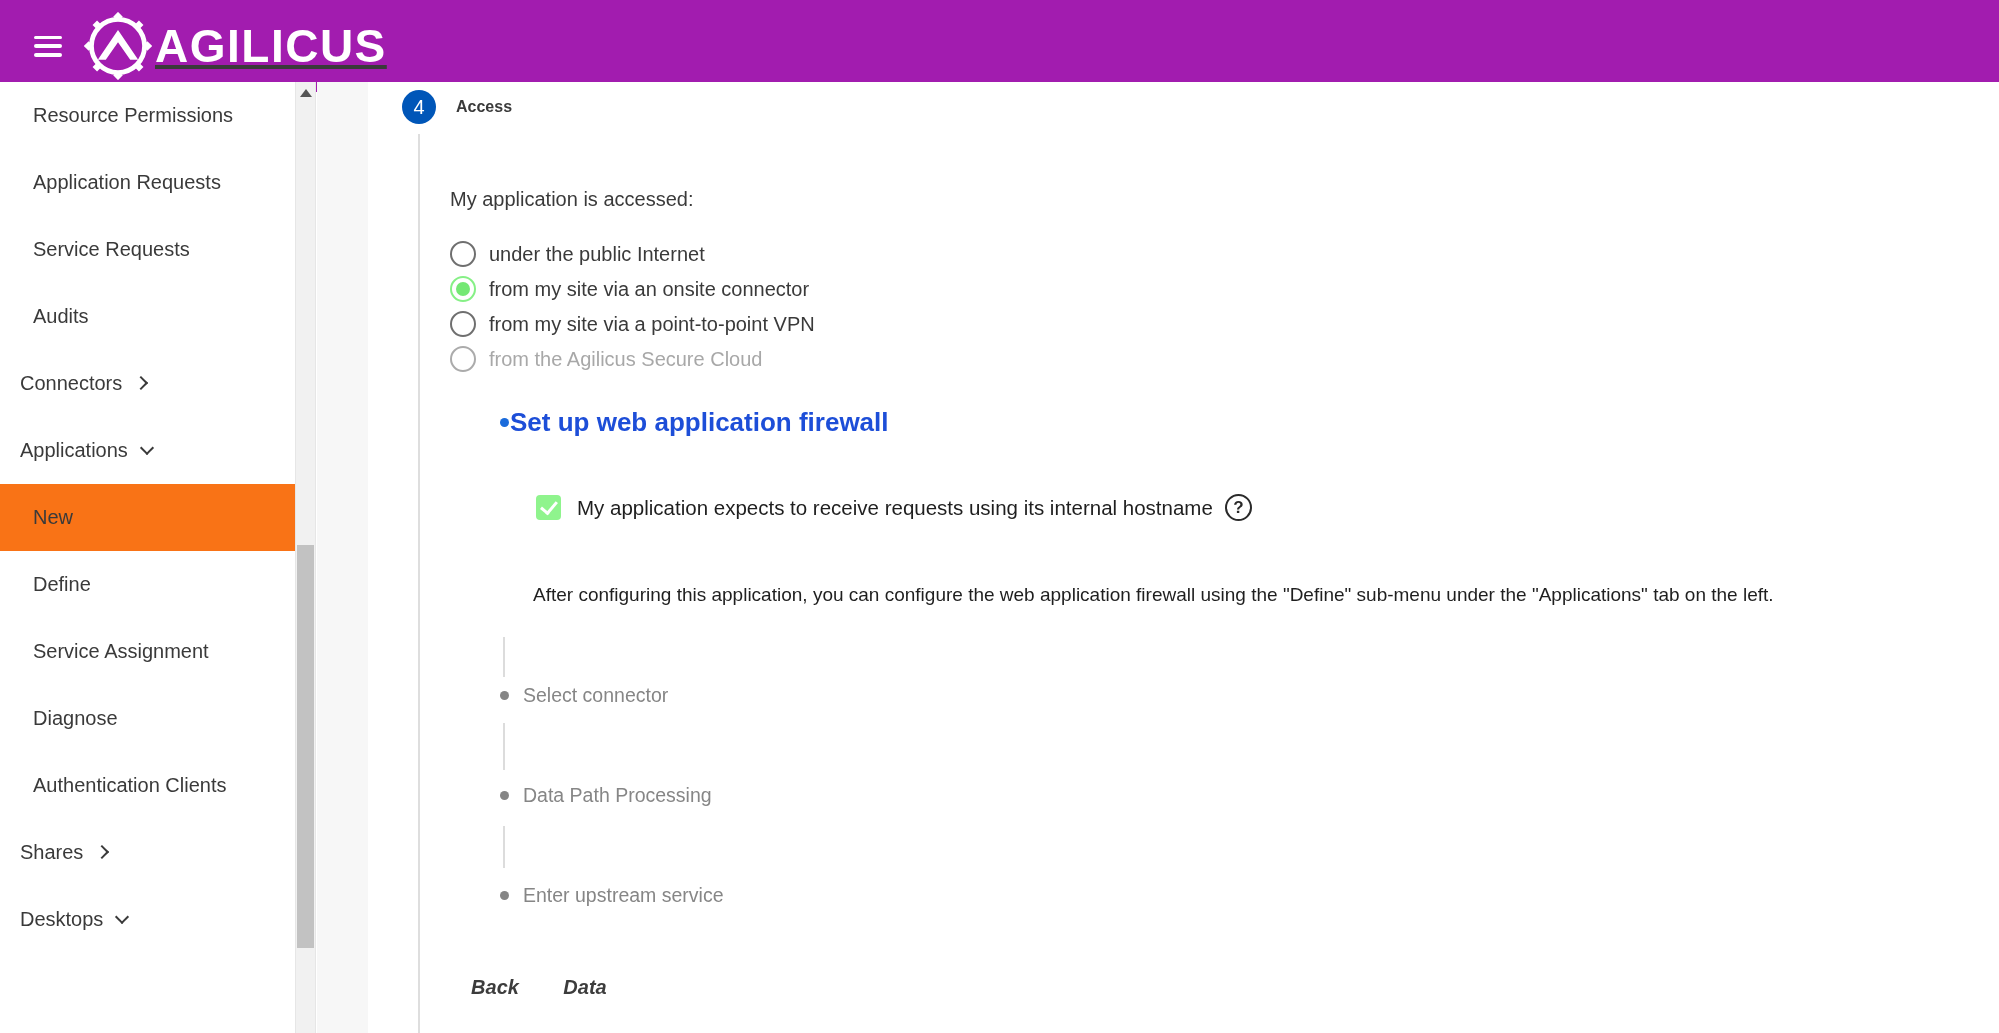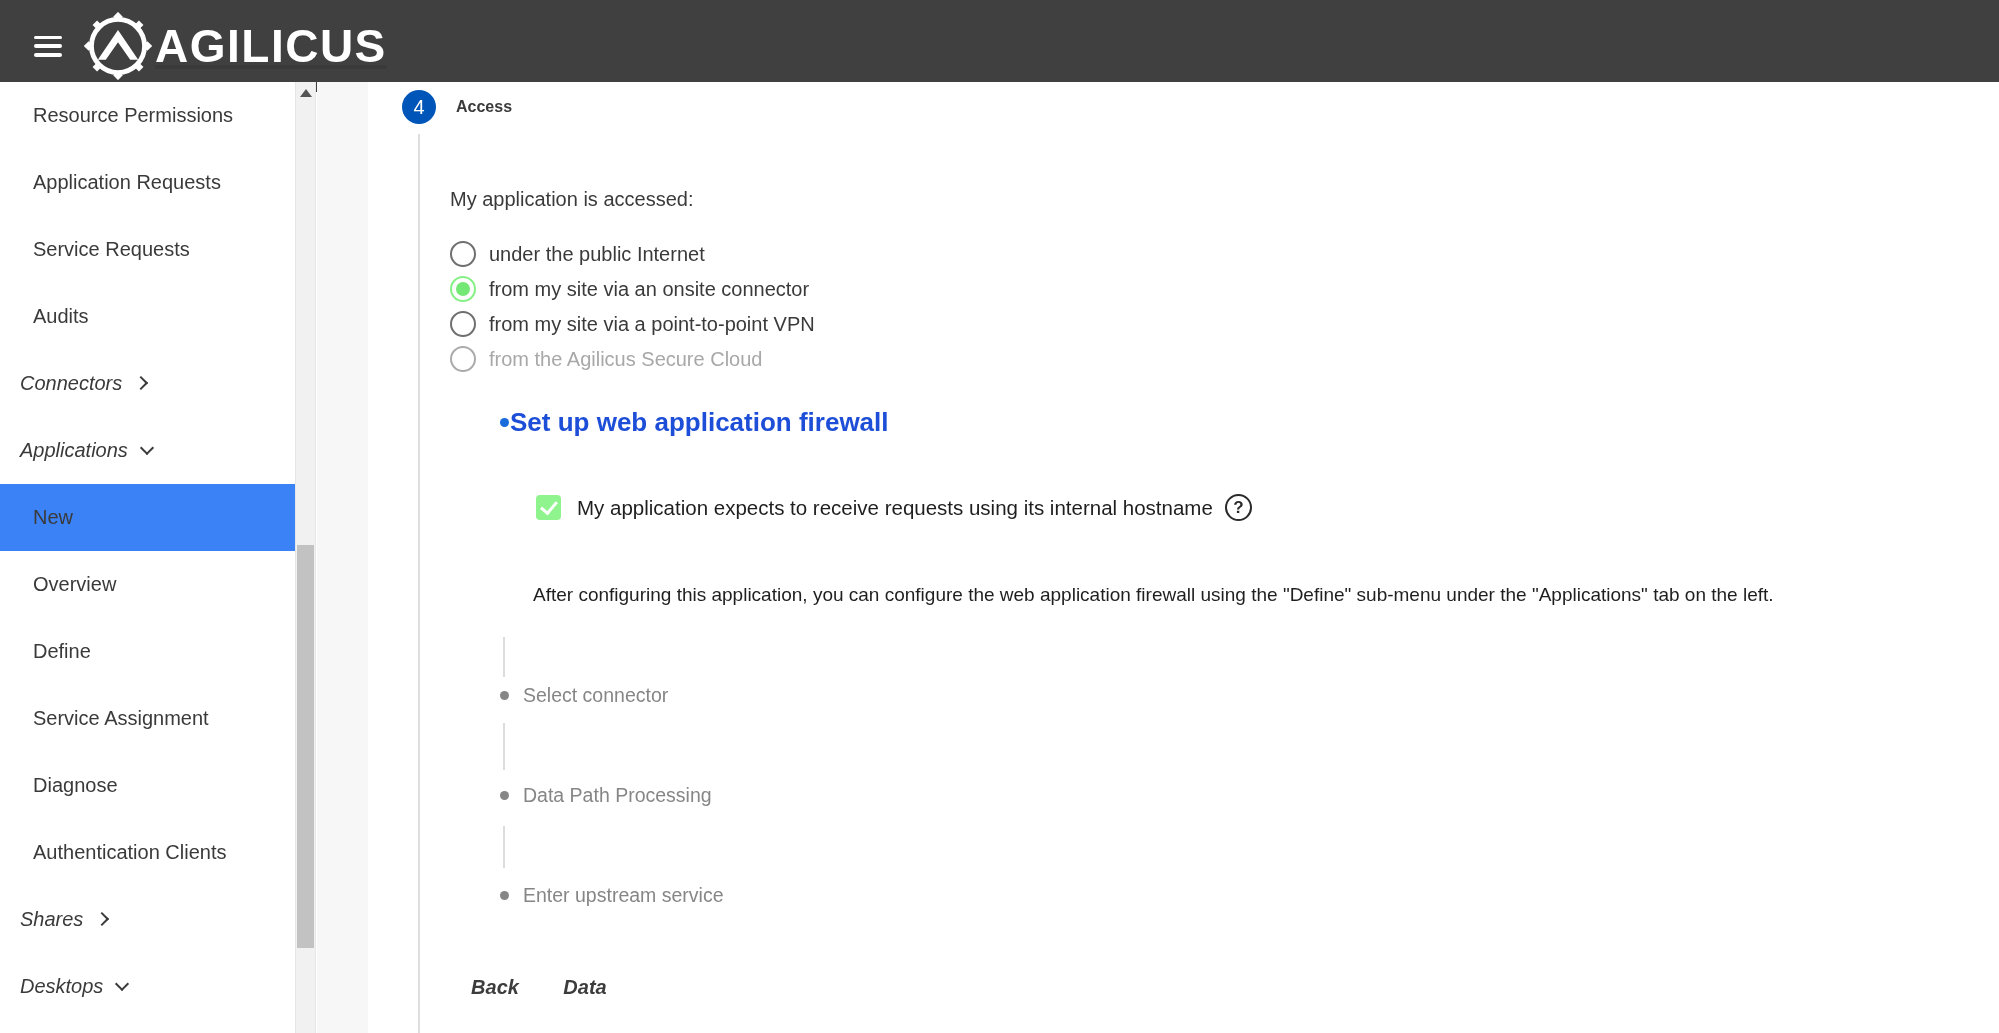--- a/index.html
+++ b/index.html
@@ -8,21 +8,21 @@
     font-family: "Liberation Sans", sans-serif;
     position: relative;
     overflow: hidden;
     background: #ffffff;
     color: #3a3a3a;
   }
 
   
   .header {
     position: absolute; left: 0; top: 0; right: 0; height: 92px;
-    background: #404040;
+    background: #a21caf;
     display: flex; align-items: center; text-decoration: underline;
   }
   .hamburger {
     width: 28px; height: 21px; margin-left: 34px; cursor: pointer;
     display: flex; flex-direction: column; justify-content: space-between;
   }
   .hamburger span { display: block; height: 3.5px; background: #ffffff; border-radius: 2px; }
   .logo-wrap { display: flex; align-items: center; margin-left: 22px; }
   .logo-mark { width: 68px; height: 68px; }
   .logo-text {
@@ -32,23 +32,23 @@
 
   
   .sidebar {
     position: absolute; left: 0; top: 82px; bottom: 0; width: 295px;
     background: #ffffff; overflow: hidden;
   }
   .nav-item {
     height: 67px; display: flex; align-items: center;
     font-size: 20px; color: #3a3a3a; cursor: pointer; white-space: nowrap;
   }
-  .nav-item.top { padding-left: 20px; font-style: italic; }
+  .nav-item.top { padding-left: 20px; }
   .nav-item.sub { padding-left: 33px; }
-  .nav-item.active { background: #3b82f6; }
+  .nav-item.active { background: #f97316; }
   .chev { display: inline-block; width: 10px; height: 10px; border-style: solid; border-color: #3a3a3a; border-width: 0; margin-left: 14px; }
   .chev.right { border-top-width: 2.5px; border-right-width: 2.5px; transform: rotate(45deg); margin-bottom: 2px; }
   .chev.down  { border-top-width: 2.5px; border-right-width: 2.5px; transform: rotate(135deg); margin-bottom: 6px; }
 
   
   .scrollbar {
     position: absolute; left: 295px; top: 82px; bottom: 0; width: 21px;
     background: #f1f1f1; border-left: 1px solid #e6e6e6; border-right: 1px solid #e6e6e6;
   }
   .scroll-arrow-up {
@@ -195,23 +195,20 @@
       <span class="chev right"></span>
     </div>
   <div class="nav-item top">
       <span>Applications</span>
       <span class="chev down"></span>
     </div>
   <div class="nav-item sub active">
       <span>New</span>
     </div>
   <div class="nav-item sub">
-      <span>Overview</span>
-    </div>
-  <div class="nav-item sub">
       <span>Define</span>
     </div>
   <div class="nav-item sub">
       <span>Service Assignment</span>
     </div>
   <div class="nav-item sub">
       <span>Diagnose</span>
     </div>
   <div class="nav-item sub">
       <span>Authentication Clients</span>

